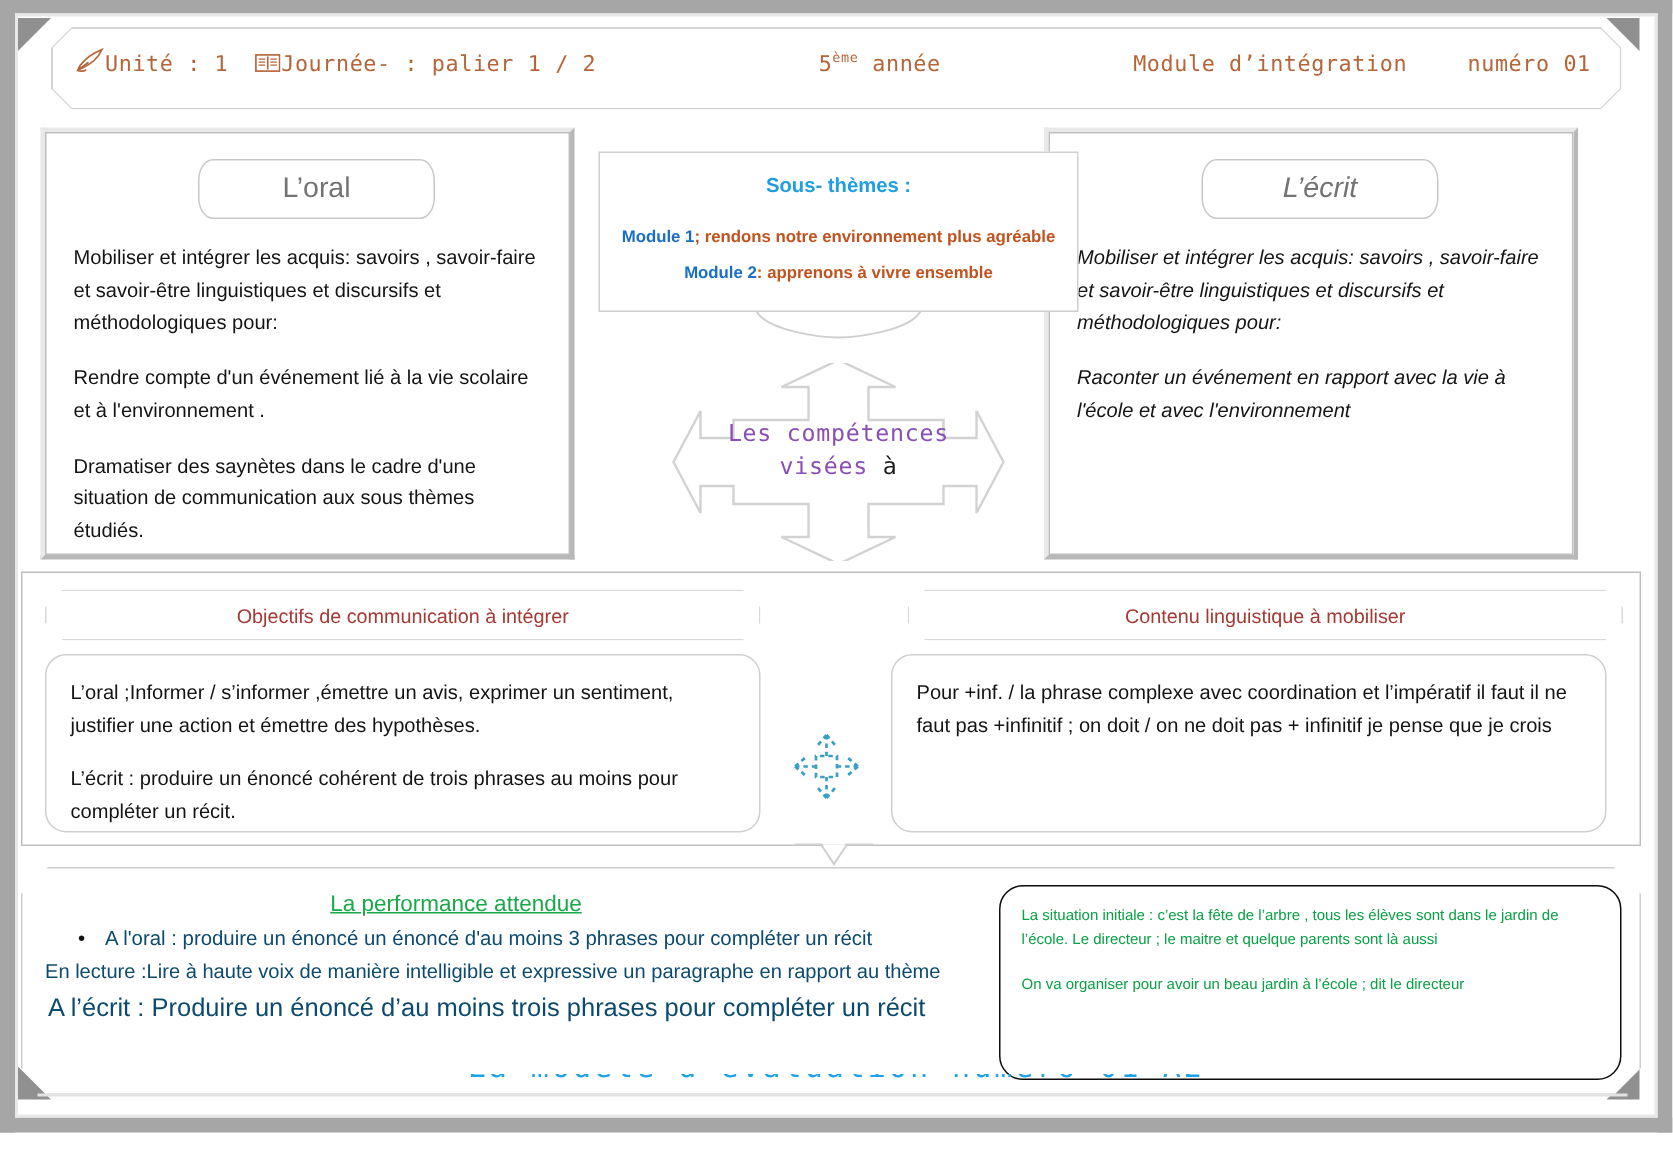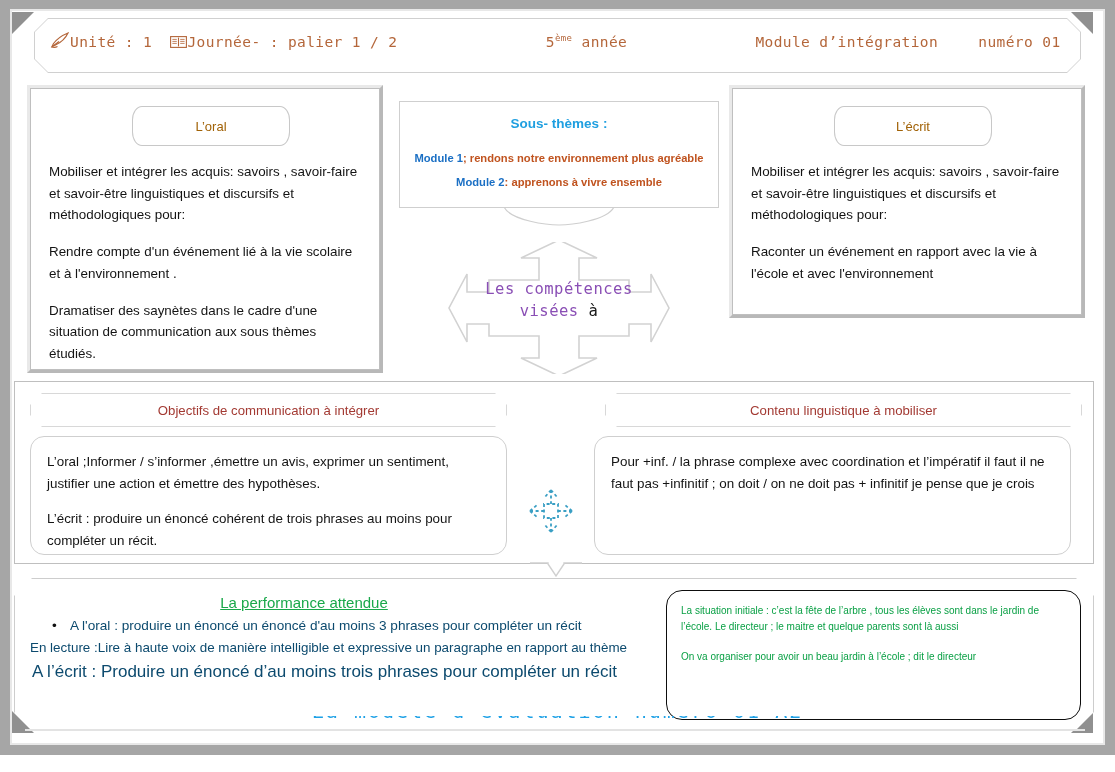--- a/index.html
+++ b/index.html
@@ -75,33 +75,33 @@
     box-sizing: border-box;
   }
   .bevel-panel-inner {
     position: absolute;
     inset: 0;
     border: 1px solid #bfbfbf;
     background: #ffffff;
     box-sizing: border-box;
   }
   #panel-oral  { left: 27px;  top: 85px; width: 356px; height: 288px; }
-  #panel-ecrit { left: 729px; top: 85px; width: 356px; height: 233px; }
+  #panel-ecrit { left: 696px; top: 85px; width: 356px; height: 288px; font-style: italic; }
 
   
   .plaque {
     position: absolute;
     height: 40px;
     border: 1px solid #c8c8c8;
     background: #ffffff;
     box-sizing: border-box;
     display: flex; align-items: center; justify-content: center;
     border-radius: 10px / 14px;
-    font-size: 13px;
-    color: #a16207;
+    font-size: 19px;
+    color: #737373;
   }
   #plaque-oral  { left: 101px; top: 17px; width: 158px; }
   #plaque-ecrit { left: 101px; top: 17px; width: 158px; }
 
   .panel-body {
     position: absolute;
     left: 18px; top: 72px; right: 14px;
     font-size: 13.4px;
     line-height: 1.62;
     color: #141414;

